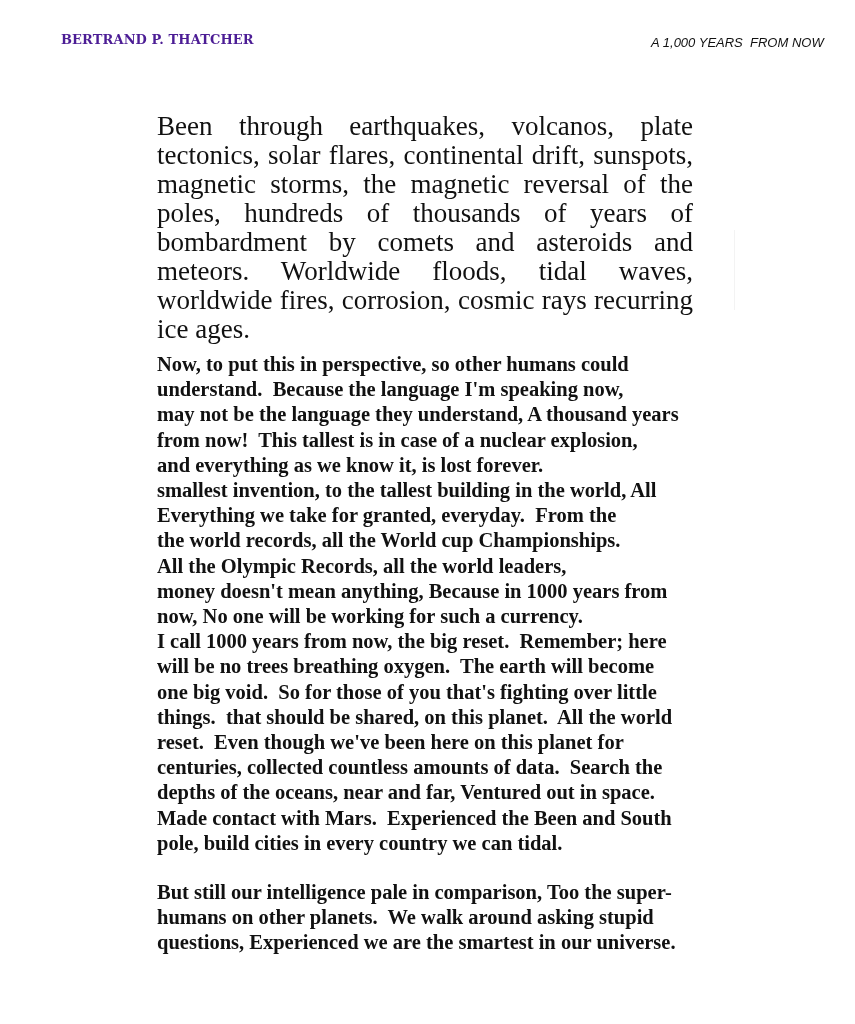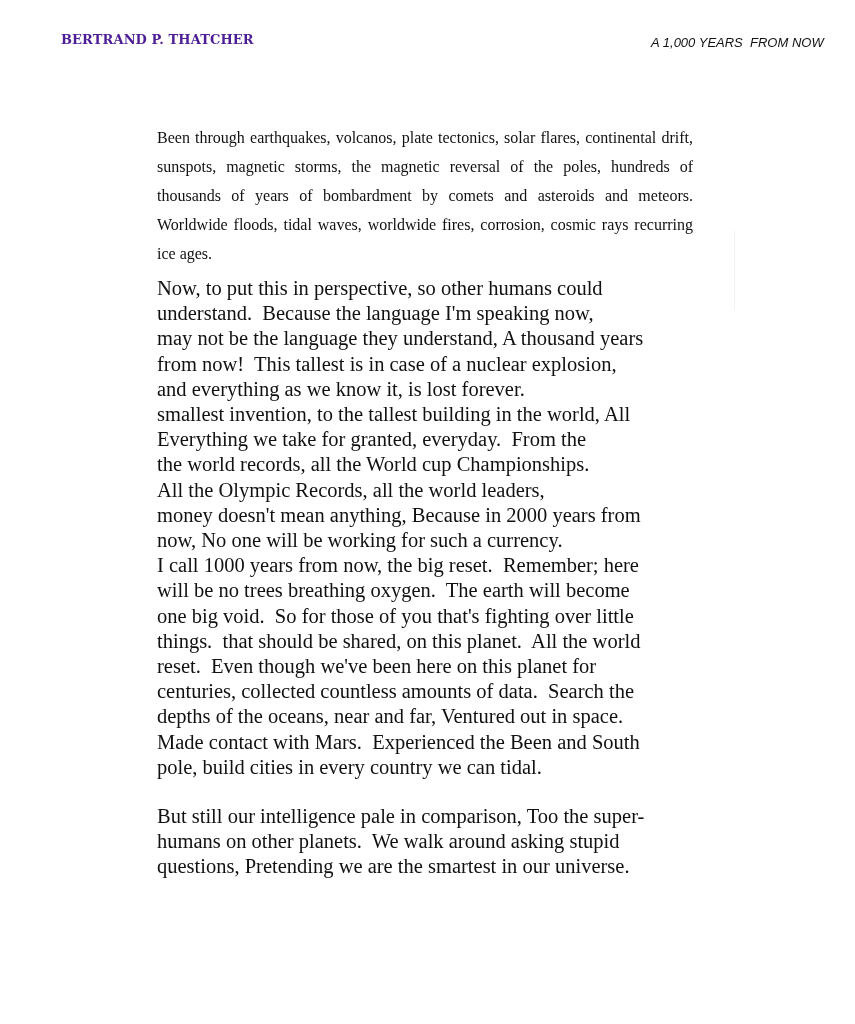--- a/index.html
+++ b/index.html
@@ -36,34 +36,35 @@
     }
     .body-text {
       position: absolute;
       left: 157px;
       top: 108px;
       width: 536px;
       font-family: "Liberation Serif", serif;
       color: #111;
     }
     .para-justified {
-      font-size: 16px;
+      font-size: 27px;
       line-height: 29px;
       text-align: justify;
       text-align-last: left;
-      margin: 15px 0 8px 0;
+      margin: 4px 0 8px 0;
     }
     .para-lines {
       font-size: 20.5px;
       line-height: 25.2px;
       margin: 0;
     }
     .para-lines .line {
       display: block;
       white-space: pre;
+      font-weight: bold;
     }
     .spacer {
       height: 24px;
     }
     .faint-rule {
       position: absolute;
       left: 734px;
       top: 230px;
       width: 1px;
       height: 80px;
@@ -84,33 +85,33 @@
   <div class="para-lines">
     <span class="line">Now, to put this in perspective, so other humans could</span>
     <span class="line">understand.  Because the language I'm speaking now,</span>
     <span class="line">may not be the language they understand, A thousand years</span>
     <span class="line">from now!  This tallest is in case of a nuclear explosion,</span>
     <span class="line">and everything as we know it, is lost forever.</span>
     <span class="line">smallest invention, to the tallest building in the world, All</span>
     <span class="line">Everything we take for granted, everyday.  From the</span>
     <span class="line">the world records, all the World cup Championships.</span>
     <span class="line">All the Olympic Records, all the world leaders,</span>
-    <span class="line">money doesn't mean anything, Because in 2000 years from</span>
+    <span class="line">money doesn't mean anything, Because in 1000 years from</span>
     <span class="line">now, No one will be working for such a currency.</span>
     <span class="line">I call 1000 years from now, the big reset.  Remember; here</span>
     <span class="line">will be no trees breathing oxygen.  The earth will become</span>
     <span class="line">one big void.  So for those of you that's fighting over little</span>
     <span class="line">things.  that should be shared, on this planet.  All the world</span>
     <span class="line">reset.  Even though we've been here on this planet for</span>
     <span class="line">centuries, collected countless amounts of data.  Search the</span>
     <span class="line">depths of the oceans, near and far, Ventured out in space.</span>
     <span class="line">Made contact with Mars.  Experienced the Been and South</span>
     <span class="line">pole, build cities in every country we can tidal.</span>
   </div>
 
   <div class="spacer"></div>
 
   <div class="para-lines">
     <span class="line">But still our intelligence pale in comparison, Too the super-</span>
     <span class="line">humans on other planets.  We walk around asking stupid</span>
-    <span class="line">questions, Pretending we are the smartest in our universe.</span>
+    <span class="line">questions, Experienced we are the smartest in our universe.</span>
   </div>
 </div>
 
 </body></html>

